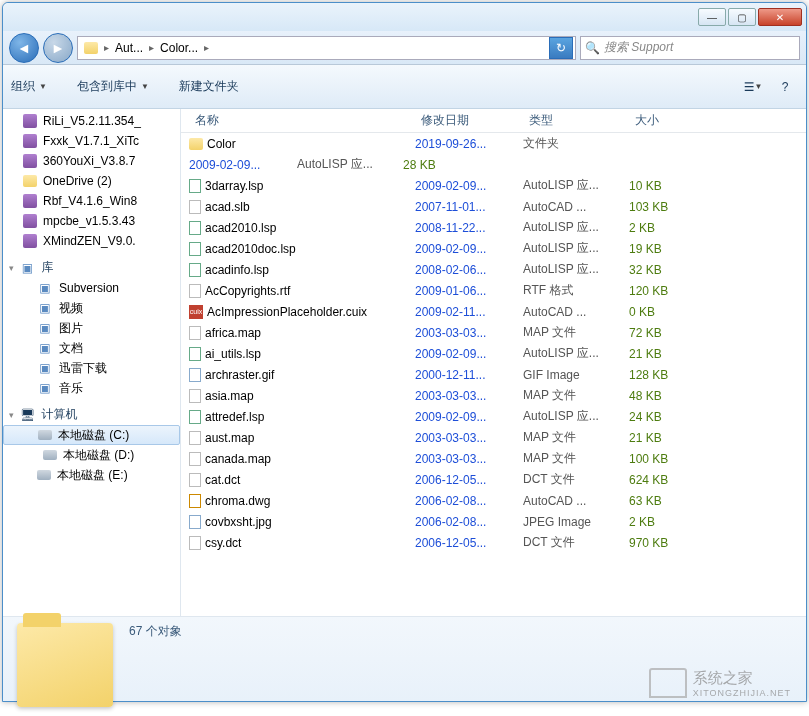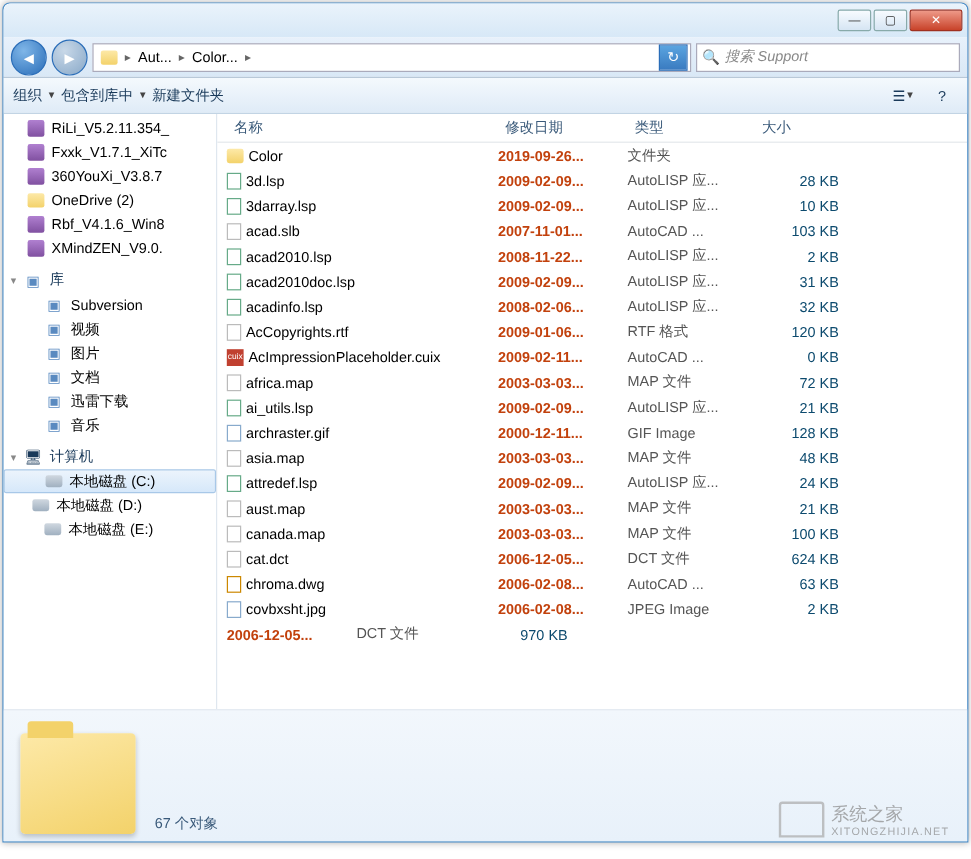--- a/index.html
+++ b/index.html
@@ -14,46 +14,46 @@
 .navbar { height: 34px; background: linear-gradient(#e8f1fb,#d9e8f6); display: flex; align-items: center; padding: 3px 6px; gap: 4px; border-bottom: 1px solid #b8c8d8; }
 .navbtn { width: 30px; height: 30px; border-radius: 50%; background: radial-gradient(circle at 35% 30%, #7fb6e8, #2a6db8); display: flex; align-items: center; justify-content: center; color: #fff; font-size: 14px; border: 1px solid #2a6db8; }
 .navbtn.fwd { background: radial-gradient(circle at 35% 30%, #c8d8e8, #88a8c8); }
 .addr { flex: 1; height: 24px; background: #fff; border: 1px solid #aab; display: flex; align-items: center; padding: 0 2px; }
 .addr .crumb { display: flex; align-items: center; padding: 0 4px; height: 100%; gap: 4px; }
 .addr .sep { color: #666; font-size: 10px; padding: 0 2px; }
 .addr .refresh { width: 24px; height: 22px; background: linear-gradient(#5aa4e0,#3a7bc0); border: 1px solid #2a6db8; display: flex; align-items: center; justify-content: center; color: #fff; margin-left: auto; }
 .search { width: 220px; height: 24px; background: #fff; border: 1px solid #aab; display: flex; align-items: center; padding: 0 4px; color: #888; font-style: italic; }
 .search .sicon { margin-right: 4px; color: #888; font-style: normal; }
 
-.toolbar { height: 30px; background: linear-gradient(#f4f9fd,#dfebf7); border-bottom: 1px solid #c2d4e4; display: flex; align-items: center; padding: 0 8px; gap: 4px; color: #1a3a5a; }
+.toolbar { height: 44px; background: linear-gradient(#f4f9fd,#dfebf7); border-bottom: 1px solid #c2d4e4; display: flex; align-items: center; padding: 0 8px; gap: 30px; color: #1a3a5a; }
 .toolbar .titem { display: flex; align-items: center; gap: 4px; }
 .toolbar .drop { font-size: 8px; color: #444; }
 .toolbar .right { margin-left: auto; display: flex; gap: 6px; }
 .toolbar .iconbtn { width: 26px; height: 20px; display: flex; align-items: center; justify-content: center; }
 
 .body { flex: 1; display: flex; overflow: hidden; }
 .sidebar { width: 178px; background: #fff; border-right: 1px solid #dfe7ef; overflow-y: auto; padding: 2px 0; }
 .sidebar .sitem { display: flex; align-items: center; padding: 2px 4px 2px 20px; gap: 6px; height: 20px; white-space: nowrap; overflow: hidden; }
 .sidebar .sitem.sel { background: linear-gradient(#ecf4fc,#d6e8fa); border: 1px solid #a8c8e8; border-radius: 2px; }
 .sidebar .group { display: flex; align-items: center; padding: 8px 4px 2px 6px; gap: 6px; color: #1a3a5a; }
 .sidebar .group .arr { font-size: 9px; color: #888; }
 .ficon { width: 16px; height: 16px; display: inline-flex; align-items: center; justify-content: center; font-size: 12px; }
 
 .content { flex: 1; display: flex; flex-direction: column; overflow: hidden; }
 .colheads { height: 24px; border-bottom: 1px solid #e4e8ec; display: flex; align-items: center; padding-left: 8px; }
 .colheads .ch { color: #3a5a7a; padding: 0 6px; }
 .ch-name { width: 226px; } .ch-date { width: 108px; } .ch-type { width: 106px; } .ch-size { width: 70px; }
 .filelist { flex: 1; overflow-y: auto; }
 .frow { display: flex; align-items: center; height: 21px; padding-left: 8px; }
 .frow .c-name { width: 226px; display: flex; align-items: center; gap: 4px; }
-.frow .c-date { width: 108px; color: #c2410c; font-weight: bold; }
+.frow .c-date { width: 108px; color: #1d4ed8; }
 .frow .c-type { width: 106px; color: #555; }
-.frow .c-size { width: 70px; text-align: right; color: #0c4a6e; }
-
-.status { height: 110px; border-top: 1px solid #dfe7ef; background: linear-gradient(#f2f7fc,#e8f1fa); display: flex; align-items: flex-end; padding: 6px 14px; gap: 16px; }
+.frow .c-size { width: 70px; text-align: left; color: #4d7c0f; }
+
+.status { height: 85px; border-top: 1px solid #dfe7ef; background: linear-gradient(#f2f7fc,#e8f1fa); display: flex; align-items: flex-start; padding: 6px 14px; gap: 16px; }
 .status .bigfolder { width: 96px; height: 84px; background: linear-gradient(160deg,#fde9a8,#f3d26a); border-radius: 4px; position: relative; box-shadow: 0 2px 4px rgba(0,0,0,.2); }
 .status .bigfolder::before { content:""; position:absolute; top:-10px; left:6px; width:38px; height:14px; background:#f3d26a; border-radius:3px 3px 0 0; }
 .status .stext { color: #3a5a7a; }
 
 .watermark { position: absolute; right: 18px; bottom: 18px; color: #888; font-size: 13px; display: flex; align-items: center; gap: 6px; opacity: .7; }
 .watermark .wicon { width: 38px; height: 30px; border: 2px solid #aaa; border-radius: 3px 3px 0 0; position: relative; }
 
 .i-folder { background: linear-gradient(#fde9a8,#f3d26a); border-radius: 2px; width:14px; height:12px; }
 .i-file { background: #fff; border:1px solid #bbb; width:12px; height:14px; }
 .i-rar { background: linear-gradient(#b080d0,#8050a0); width:14px; height:14px; border-radius:2px; }
@@ -127,20 +127,24 @@
         <div class="sitem">
           <span class="ficon i-folder"></span>
           <span>OneDrive (2)</span>
         </div>
         <div class="sitem">
           <span class="ficon i-rar"></span>
           <span>Rbf_V4.1.6_Win8</span>
         </div>
         <div class="sitem">
           <span class="ficon i-rar"></span>
+          <span>mpcbe_v1.5.3.43</span>
+        </div>
+        <div class="sitem">
+          <span class="ficon i-rar"></span>
           <span>XMindZEN_V9.0.</span>
         </div>
         <div class="group">
           <span class="arr">▾</span>
           <span class="ficon i-lib">▣</span>
           <span>库</span>
         </div>
         <div class="sitem" style="padding-left:34px">
           <span class="ficon i-lib">▣</span>
           <span>Subversion</span>
@@ -167,21 +171,21 @@
         </div>
         <div class="group">
           <span class="arr">▾</span>
           <span class="ficon">🖥</span>
           <span>计算机</span>
         </div>
         <div class="sitem sel" style="padding-left:34px">
           <span class="ficon i-drive"></span>
           <span>本地磁盘 (C:)</span>
         </div>
-        <div class="sitem " style="padding-left:24px">
+        <div class="sitem " style="padding-left:40px">
           <span class="ficon i-drive"></span>
           <span>本地磁盘 (D:)</span>
         </div>
         <div class="sitem " style="padding-left:34px">
           <span class="ficon i-drive"></span>
           <span>本地磁盘 (E:)</span>
         </div>
       </div>
     <div class="content">
       <div class="colheads">
@@ -194,24 +198,20 @@
           <div class="frow">
     <div class="c-name">
               <span class="ficon i-folder"></span>
               <span>Color</span>
             </div>
     <div class="c-date">2019-09-26...</div>
     <div class="c-type">文件夹</div>
     <div class="c-size"></div>
   </div>
           <div class="frow">
-    <div class="c-name">
-              <span class="ficon i-file" style="background:#fff;border-color:#6a8"></span>
-              <span>3d.lsp</span>
-            </div>
     <div class="c-date">2009-02-09...</div>
     <div class="c-type">AutoLISP 应...</div>
     <div class="c-size">28 KB</div>
   </div>
           <div class="frow">
     <div class="c-name">
               <span class="ficon i-file" style="background:#fff;border-color:#6a8"></span>
               <span>3darray.lsp</span>
             </div>
     <div class="c-date">2009-02-09...</div>
@@ -236,21 +236,21 @@
     <div class="c-type">AutoLISP 应...</div>
     <div class="c-size">2 KB</div>
   </div>
           <div class="frow">
     <div class="c-name">
               <span class="ficon i-file" style="background:#fff;border-color:#6a8"></span>
               <span>acad2010doc.lsp</span>
             </div>
     <div class="c-date">2009-02-09...</div>
     <div class="c-type">AutoLISP 应...</div>
-    <div class="c-size">31 KB</div>
+    <div class="c-size">19 KB</div>
   </div>
           <div class="frow">
     <div class="c-name">
               <span class="ficon i-file" style="background:#fff;border-color:#6a8"></span>
               <span>acadinfo.lsp</span>
             </div>
     <div class="c-date">2008-02-06...</div>
     <div class="c-type">AutoLISP 应...</div>
     <div class="c-size">32 KB</div>
   </div>
@@ -356,20 +356,24 @@
           <div class="frow">
     <div class="c-name">
               <span class="ficon i-file" style="border-color:#8ac"></span>
               <span>covbxsht.jpg</span>
             </div>
     <div class="c-date">2006-02-08...</div>
     <div class="c-type">JPEG Image</div>
     <div class="c-size">2 KB</div>
   </div>
           <div class="frow">
+    <div class="c-name">
+              <span class="ficon i-file"></span>
+              <span>csy.dct</span>
+            </div>
     <div class="c-date">2006-12-05...</div>
     <div class="c-type">DCT 文件</div>
     <div class="c-size">970 KB</div>
   </div>
         </div>
     </div>
   </div>
 
   <div class="status">
     <div class="bigfolder"></div>

